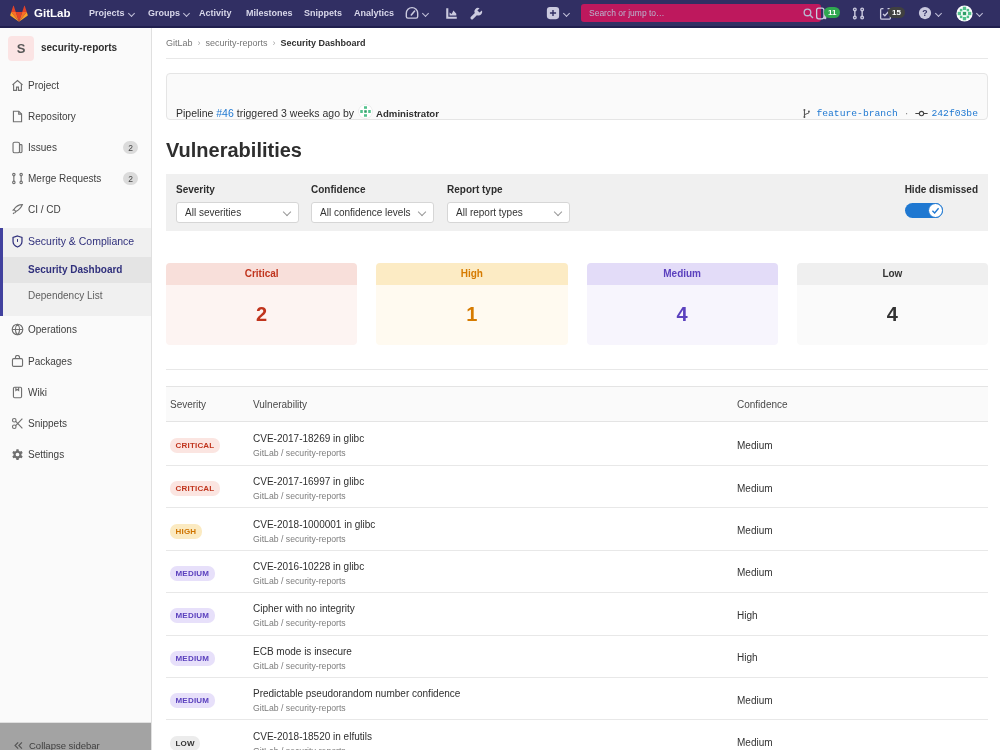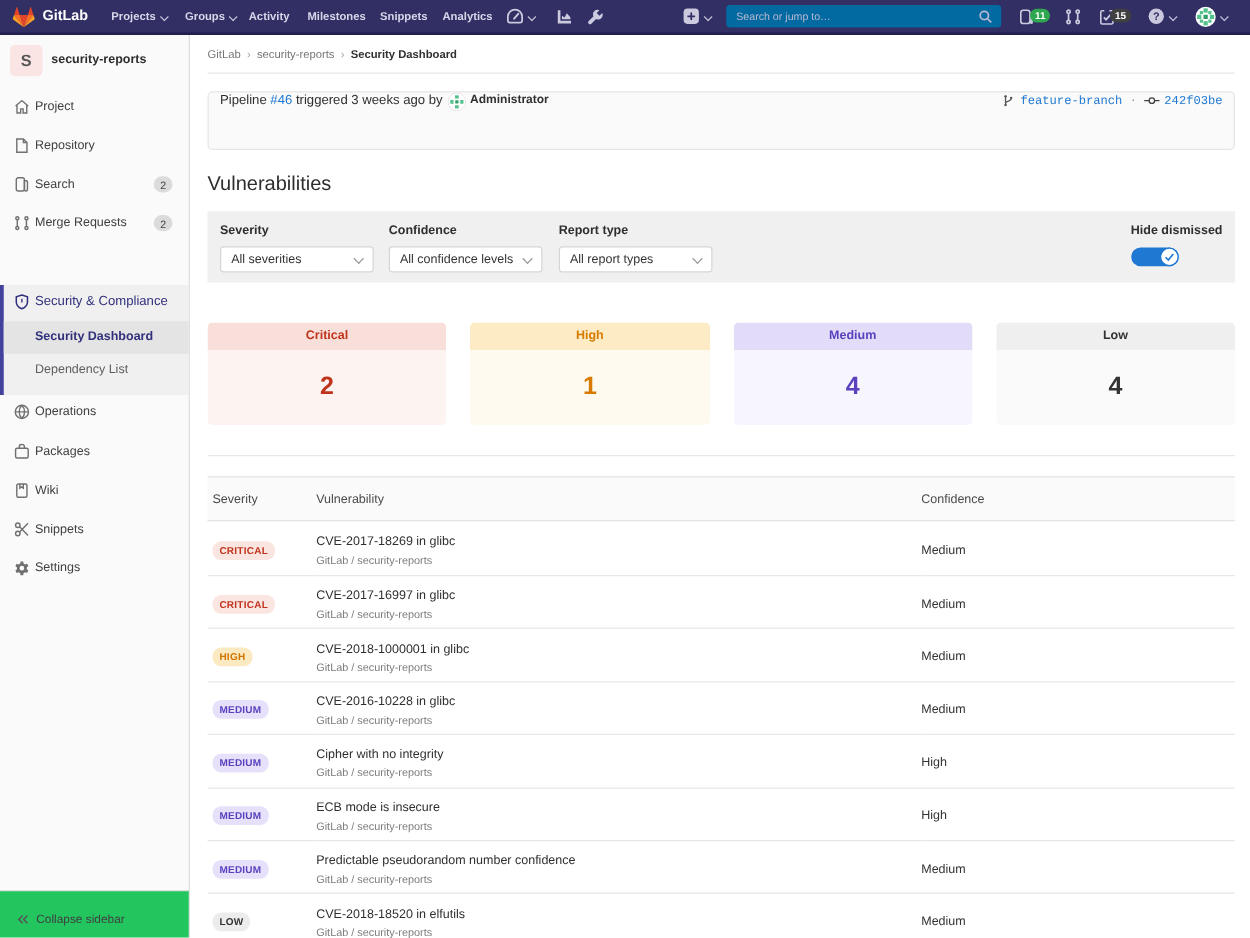--- a/index.html
+++ b/index.html
@@ -7,22 +7,22 @@
   font-family:"Liberation Sans", sans-serif; }
 
 .nav { position:absolute; left:0; top:0; width:1000px; height:28px;
   background:#312f63; border-bottom:2px solid #201f4e; }
 .nav-item { position:absolute; top:0; height:26px; display:flex; align-items:center;
   color:#d8d7ea; font-size:9px; font-weight:700; }
 .logo-txt { color:#fff; font-size:11.5px; font-weight:700; }
 .caret { display:inline-block; width:7px; height:7px; margin-left:4px; position:relative; }
 .caret:before { content:""; position:absolute; left:0; top:1px; width:4px; height:4px;
   border-right:1.3px solid #c2c1da; border-bottom:1.3px solid #c2c1da; transform:rotate(45deg); }
-.search { position:absolute; left:581px; top:4px; width:220px; height:18px;
-  background:#0369a1; border-radius:3px; color:#b9b8d1; font-size:8.5px;
+.search { position:absolute; left:581px; top:4px; width:240px; height:18px;
+  background:#be185d; border-radius:3px; color:#b9b8d1; font-size:8.5px;
   display:flex; align-items:center; padding:0 8px; }
 .pill { display:inline-block; border-radius:6px; color:#fff; font-size:8px; font-weight:700;
   padding:1px 4px; margin-left:-4px; position:relative; top:-1px;}
 .pill.green { background:#2fa750; }
 .pill.blue { background:#404040; }
 
 .side { position:absolute; left:0; top:28px; width:152px; height:722px;
   background:#fafafa; border-right:1px solid #e0e0e0; }
 .ctx { position:absolute; left:8px; top:8px; width:26px; height:25px; background:#fbe4e4;
   border-radius:4px; color:#575757; font-size:13px; font-weight:700;
@@ -33,35 +33,35 @@
 .sitem .ic { position:absolute; left:11px; width:13px; height:13px; display:flex; }
 .sitem .tx { position:absolute; left:28px; }
 .sbadge { position:absolute; right:13px; background:#dbdbdb; color:#454545; font-size:8.5px;
   font-weight:400; border-radius:7px; padding:1.5px 5px; }
 .active-zone { position:absolute; left:0; top:200px; width:151px; height:88px; background:#f0f0f0;
   border-left:3px solid #41419e; }
 .subactive { position:absolute; left:3px; top:229px; width:148px; height:26px; background:#e4e4e4; }
 .sitem.sec { color:#30307c; font-weight:400; font-size:10.5px; }
 .sub { font-size:10px; color:#30307c; font-weight:700; position:absolute; left:28px; }
 .sub2 { font-size:10px; color:#5e5e5e; position:absolute; left:28px; }
-.collapse { position:absolute; left:0; bottom:0; width:151px; height:38px; border-top:1px solid #e0e0e0;
-  background:#22c55e; color:#404040; font-size:9.5px; }
+.collapse { position:absolute; left:0; bottom:0; width:151px; height:28px; border-top:1px solid #e0e0e0;
+  background:#a3a3a3; color:#404040; font-size:9.5px; }
 
 .main { position:absolute; left:152px; top:28px; width:848px; height:722px; }
 .crumbs { height:31px; margin:0 12px 0 14px; border-bottom:1px solid #e8e8e8;
   display:flex; align-items:center; font-size:9px; color:#757575; }
 .crumbs b { color:#303030; font-weight:700; }
 .crumbs .sep { margin:0 5px; color:#a7a7a7; font-size:9px; }
 .pipe { margin:14px 12px 0 14px; height:47px; background:#fafafa; border:1px solid #e5e5e5;
-  border-radius:4px; display:flex; align-items:flex-start; padding:0 9px; font-size:10.5px; color:#303030; }
+  border-radius:4px; display:flex; align-items:flex-end; padding:0 9px; font-size:10.5px; color:#303030; }
 .pipe a { color:#1f78d1; text-decoration:none; }
 .mono { font-family:"Liberation Mono", monospace; font-size:9.7px; color:#1f78d1; }
 .avatar16 { width:15px; height:15px; border-radius:50%; border:1px solid #e0e0e0; background:#fff;
   margin:0 3.5px; }
-.h2 { margin:19px 12px 0 14px; font-size:16px; font-weight:400; color:#2e2e2e; }
+.h2 { margin:19px 12px 0 14px; font-size:20px; font-weight:700; color:#2e2e2e; }
 .filters { margin:11.5px 12px 0 14px; height:57px; background:#f0f0f0; padding:8px 10px; position:relative; }
 .flabel { position:absolute; top:10px; font-size:10px; font-weight:700; color:#2e2e2e; }
 .fsel { position:absolute; top:28px; width:123px; height:21px; background:#fff;
   border:1px solid #d6d6d6; border-radius:3px; font-size:10px; color:#333;
   display:flex; align-items:center; padding:0 8px; }
 .fsel .c { position:absolute; right:8px; top:7px; width:6px; height:6px;
   border-right:1.3px solid #999; border-bottom:1.3px solid #999; transform:rotate(45deg) scale(1,1);
   margin-top:-1px;}
 .toggle { position:absolute; right:45px; top:29px; width:38px; height:15px; background:#1f78d1;
   border-radius:8px; }
@@ -220,35 +220,44 @@
       </span>
     <span class="tx">Repository</span>
   </div>
   <div class="sitem" style="top:104px">
     <span class="ic">
         <svg viewBox="0 0 16 16" fill="none" stroke="#707070" stroke-width="1.4">
           <rect x="2.5" y="1.5" width="8" height="13" rx="2"></rect>
           <path d="M10.5 4.5h2a1 1 0 0 1 1 1v7.5a1.5 1.5 0 0 1-3 0z"></path>
         </svg>
       </span>
-    <span class="tx">Search</span>
+    <span class="tx">Issues</span>
       <span class="sbadge">2</span>
   </div>
   <div class="sitem" style="top:135px">
     <span class="ic">
         <svg viewBox="0 0 16 16" fill="none" stroke="#707070" stroke-width="1.4">
           <path d="M3.5 4.8v6.4M12.5 4.8v6.4"></path>
           <circle cx="3.5" cy="3.2" r="1.5"></circle>
           <circle cx="3.5" cy="12.8" r="1.5"></circle>
           <circle cx="12.5" cy="3.2" r="1.5"></circle>
           <circle cx="12.5" cy="12.8" r="1.5"></circle>
         </svg>
       </span>
     <span class="tx">Merge Requests</span>
       <span class="sbadge">2</span>
+  </div>
+  <div class="sitem" style="top:166px">
+    <span class="ic">
+        <svg viewBox="0 0 16 16" fill="none" stroke="#707070" stroke-width="1.4">
+          <path d="M14 2c-4 0-8 2-10.5 6L6 10.5C9.5 8.5 12.5 6 14 2z"></path>
+          <path d="M3.5 8 2 9.5M6 10.5 4.5 12M2.5 13.5 4 12"></path>
+        </svg>
+      </span>
+    <span class="tx">CI / CD</span>
   </div>
   <div class="sitem sec" style="top:197.5px">
     <span class="ic">
         <svg viewBox="0 0 16 16" fill="none" stroke="#30307c" stroke-width="1.5">
           <path d="M8 1.2 13.5 3v5c0 3.2-2.3 5.5-5.5 6.8C4.8 13.5 2.5 11.2 2.5 8V3z"></path>
           <path d="M8 5v3.5" stroke-width="1.3"></path>
         </svg>
       </span>
     <span class="tx">Security &amp; Compliance</span>
   </div>

